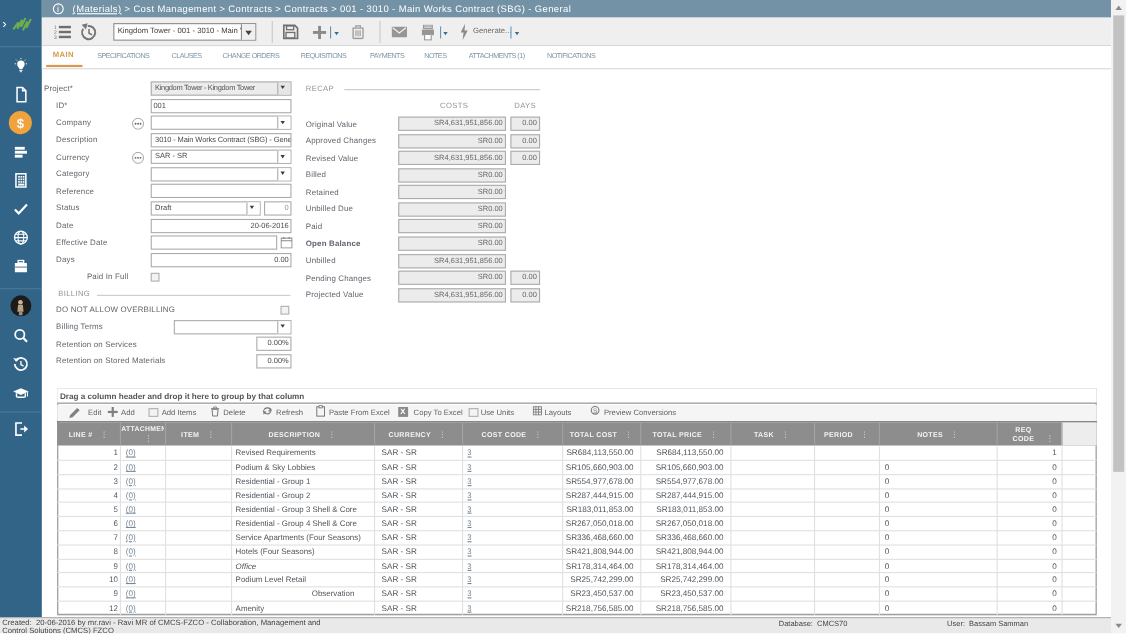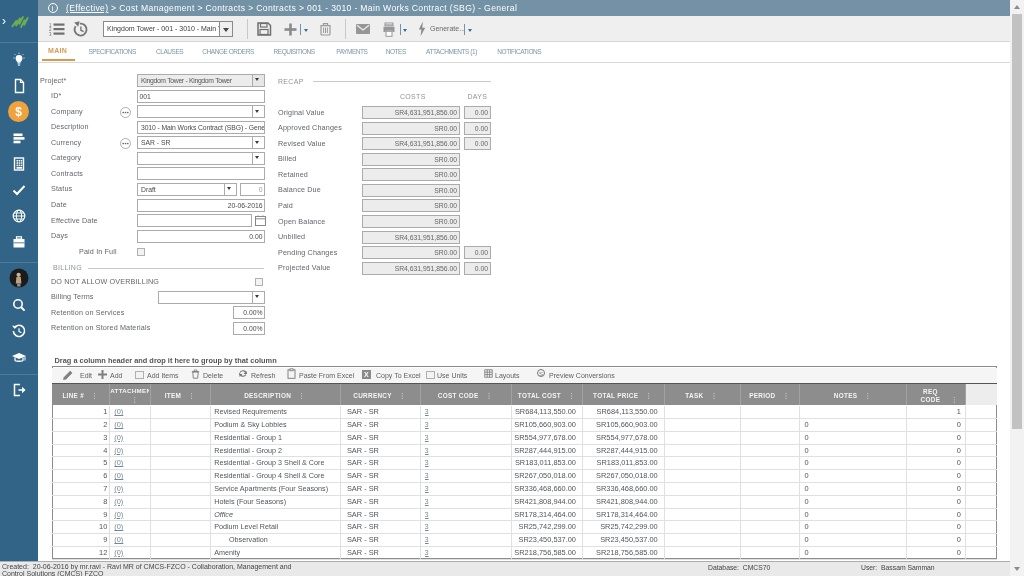--- a/index.html
+++ b/index.html
@@ -104,21 +104,21 @@
     <path d="M4 7.5 v3 c0 1 8 1 8 0 v-3" fill="none" stroke="#fff" stroke-width="1.3"></path>
     <line x1="14" y1="6.5" x2="14" y2="10.5" stroke="#fff" stroke-width="1"></line>
   </svg>
 <svg class="abs" style="left:11px;top:382px;" width="16" height="16" viewBox="0 0 16 16">
     <path d="M9 2.5 H3.5 v11 H9" fill="none" stroke="#fff" stroke-width="1.5"></path>
     <path d="M7.5 8 H13.5" stroke="#fff" stroke-width="1.5"></path>
     <path d="M11 4.8 L14.5 8 L11 11.2 z" fill="#fff"></path>
   </svg>
 <div class="abs" style="left:38px;top:0;width:972px;height:16px;background:#7392a6;"></div>
 <div class="abs" style="left:47.5px;top:2.5px;width:10.5px;height:10.5px;border:1px solid #fff;border-radius:50%;color:#fff;font-size:8px;text-align:center;line-height:9.5px;">i</div>
-<div class="abs" style="left:66px;top:3px;font-size:8.6px;letter-spacing:0.35px;color:#fff;white-space:nowrap;"><span style="text-decoration:underline;">(Effective)</span> &gt; Cost Management &gt; Contracts &gt; Contracts &gt; 001 - 3010 - Main Works Contract (SBG) - General</div>
+<div class="abs" style="left:66px;top:3px;font-size:8.6px;letter-spacing:0.35px;color:#fff;white-space:nowrap;"><span style="text-decoration:underline;">(Materials)</span> &gt; Cost Management &gt; Contracts &gt; Contracts &gt; 001 - 3010 - Main Works Contract (SBG) - General</div>
 <div class="abs" style="left:38px;top:16px;width:972px;height:26px;background:#efefef;border-bottom:1px solid #d5d5d5;"></div>
 <svg class="abs" style="left:49px;top:22px;" width="16" height="15" viewBox="0 0 16 15">
     <g fill="#6f6f6f">
       <rect x="4.5" y="1.5" width="11" height="2.2"></rect>
       <rect x="4.5" y="6" width="11" height="2.2"></rect>
       <rect x="4.5" y="10.5" width="11" height="2.2"></rect>
     </g>
     <g fill="#6f6f6f" font-size="4.5" font-family="Liberation Sans, sans-serif">
       <text x="0" y="4.5">1</text>
       <text x="0" y="9">2</text>
@@ -189,21 +189,21 @@
 <div class="tab" style="left:385.7px;">NOTES</div>
 <div class="tab" style="left:426.1px;">ATTACHMENTS (1)</div>
 <div class="tab" style="left:497.3px;">NOTIFICATIONS</div>
 <div class="abs" style="left:42px;top:58.5px;width:33px;height:2.2px;background:#d8994f;"></div>
 <div class="lbl" style="left:40px;top:75.6px;">Project*</div>
 <div class="lbl" style="left:51px;top:91.1px;">ID*</div>
 <div class="lbl" style="left:51px;top:106.7px;">Company</div>
 <div class="lbl" style="left:51px;top:122.2px;">Description</div>
 <div class="lbl" style="left:51px;top:137.8px;">Currency</div>
 <div class="lbl" style="left:51px;top:153.3px;">Category</div>
-<div class="lbl" style="left:51px;top:168.9px;">Contracts</div>
+<div class="lbl" style="left:51px;top:168.9px;">Reference</div>
 <div class="lbl" style="left:51px;top:184.4px;">Status</div>
 <div class="lbl" style="left:51px;top:200.0px;">Date</div>
 <div class="lbl" style="left:51px;top:215.5px;">Effective Date</div>
 <div class="lbl" style="left:51px;top:231.1px;">Days</div>
 <div class="lbl" style="left:51px;top:246.6px;padding-left:28px;">Paid In Full</div>
 <div class="inp ro" style="left:137px;top:74.1px;width:128px;color:#555;letter-spacing:-0.3px;">Kingdom Tower - Kingdom Tower</div>
 <div class="abs" style="left:252px;top:75.1px;width:12px;height:11px;border-left:1px solid #ababab;background:#e6e6e6;"></div>
 <div class="abs" style="left:254.5px;top:78.4px;border-left:2.9px solid transparent;border-right:2.9px solid transparent;border-top:3.9px solid #3c3c3c;"></div>
 <div class="inp " style="left:137px;top:89.6px;width:128px;padding-left:1.5px;">001</div>
 <svg class="abs" style="left:120px;top:106.5px;" width="11" height="11" viewBox="0 0 11 11">
@@ -265,25 +265,25 @@
 <div class="lbl" style="left:278px;top:123.2px;">Approved Changes</div>
 <div class="inp ro ral" style="left:362px;top:121.7px;width:97.5px;">SR0.00</div>
 <div class="inp ro ral" style="left:464px;top:121.7px;width:26.5px;">0.00</div>
 <div class="lbl" style="left:278px;top:138.7px;">Revised Value</div>
 <div class="inp ro ral" style="left:362px;top:137.2px;width:97.5px;">SR4,631,951,856.00</div>
 <div class="inp ro ral" style="left:464px;top:137.2px;width:26.5px;">0.00</div>
 <div class="lbl" style="left:278px;top:154.3px;">Billed</div>
 <div class="inp ro ral" style="left:362px;top:152.8px;width:97.5px;">SR0.00</div>
 <div class="lbl" style="left:278px;top:169.8px;">Retained</div>
 <div class="inp ro ral" style="left:362px;top:168.3px;width:97.5px;">SR0.00</div>
-<div class="lbl" style="left:278px;top:185.4px;">Balance Due</div>
+<div class="lbl" style="left:278px;top:185.4px;">Unbilled Due</div>
 <div class="inp ro ral" style="left:362px;top:183.9px;width:97.5px;">SR0.00</div>
 <div class="lbl" style="left:278px;top:200.9px;">Paid</div>
 <div class="inp ro ral" style="left:362px;top:199.4px;width:97.5px;">SR0.00</div>
-<div class="lbl" style="left:278px;top:216.5px;">Open Balance</div>
+<div class="lbl" style="left:278px;top:216.5px;font-weight:bold;">Open Balance</div>
 <div class="inp ro ral" style="left:362px;top:215.0px;width:97.5px;">SR0.00</div>
 <div class="lbl" style="left:278px;top:232.0px;">Unbilled</div>
 <div class="inp ro ral" style="left:362px;top:230.5px;width:97.5px;">SR4,631,951,856.00</div>
 <div class="lbl" style="left:278px;top:247.6px;">Pending Changes</div>
 <div class="inp ro ral" style="left:362px;top:246.1px;width:97.5px;">SR0.00</div>
 <div class="inp ro ral" style="left:464px;top:246.1px;width:26.5px;">0.00</div>
 <div class="lbl" style="left:278px;top:263.1px;">Projected Value</div>
 <div class="inp ro ral" style="left:362px;top:261.6px;width:97.5px;">SR4,631,951,856.00</div>
 <div class="inp ro ral" style="left:464px;top:261.6px;width:26.5px;">0.00</div>
 <div class="abs" style="left:51.5px;top:353px;width:945.5px;height:206px;border:1px solid #8d8d8d;background:#fff;"></div>
@@ -461,21 +461,21 @@
 <div class="cell" style="left:214.2px;top:521.3px;width:122.19999999999999px;font-size:7.2px;">Podium Level Retail</div>
 <div class="cell" style="left:346.9px;top:521.3px;width:69.60000000000002px;">SAR - SR</div>
 <div class="cell glink" style="left:424.5px;top:521.3px;width:10px;">3</div>
 <div class="cell ral" style="left:511.2px;top:521.3px;width:64.80000000000001px;">SR25,742,299.00</div>
 <div class="cell ral" style="left:582.0px;top:521.3px;width:75.70000000000005px;">SR25,742,299.00</div>
 <div class="cell" style="left:804.4px;top:521.3px;width:20px;">0</div>
 <div class="cell ral" style="left:906.0px;top:521.3px;width:54.799999999999955px;">0</div>
 <div class="abs" style="left:51.5px;top:534.1px;width:945.5px;height:12.78px;border-bottom:1px solid #e0e0e0;"></div>
 <div class="cell ral" style="left:51.5px;top:534.1px;width:55.8px;">9</div>
 <div class="cell glink" style="left:114.3px;top:534.1px;width:20px;">(0)</div>
-<div class="cell" style="left:229px;top:534.1px;width:122.19999999999999px;font-size:7.2px;">Observation</div>
+<div class="cell" style="left:200px;top:534.1px;width:122.19999999999999px;font-size:7.2px;text-align:right;">Observation</div>
 <div class="cell" style="left:346.9px;top:534.1px;width:69.60000000000002px;">SAR - SR</div>
 <div class="cell glink" style="left:424.5px;top:534.1px;width:10px;">3</div>
 <div class="cell ral" style="left:511.2px;top:534.1px;width:64.80000000000001px;">SR23,450,537.00</div>
 <div class="cell ral" style="left:582.0px;top:534.1px;width:75.70000000000005px;">SR23,450,537.00</div>
 <div class="cell" style="left:804.4px;top:534.1px;width:20px;">0</div>
 <div class="cell ral" style="left:906.0px;top:534.1px;width:54.799999999999955px;">0</div>
 <div class="abs" style="left:51.5px;top:546.9px;width:945.5px;height:12.78px;border-bottom:1px solid #e0e0e0;"></div>
 <div class="cell ral" style="left:51.5px;top:546.9px;width:55.8px;">12</div>
 <div class="cell glink" style="left:114.3px;top:546.9px;width:20px;">(0)</div>
 <div class="cell" style="left:214.2px;top:546.9px;width:122.19999999999999px;font-size:7.2px;">Amenity</div>

